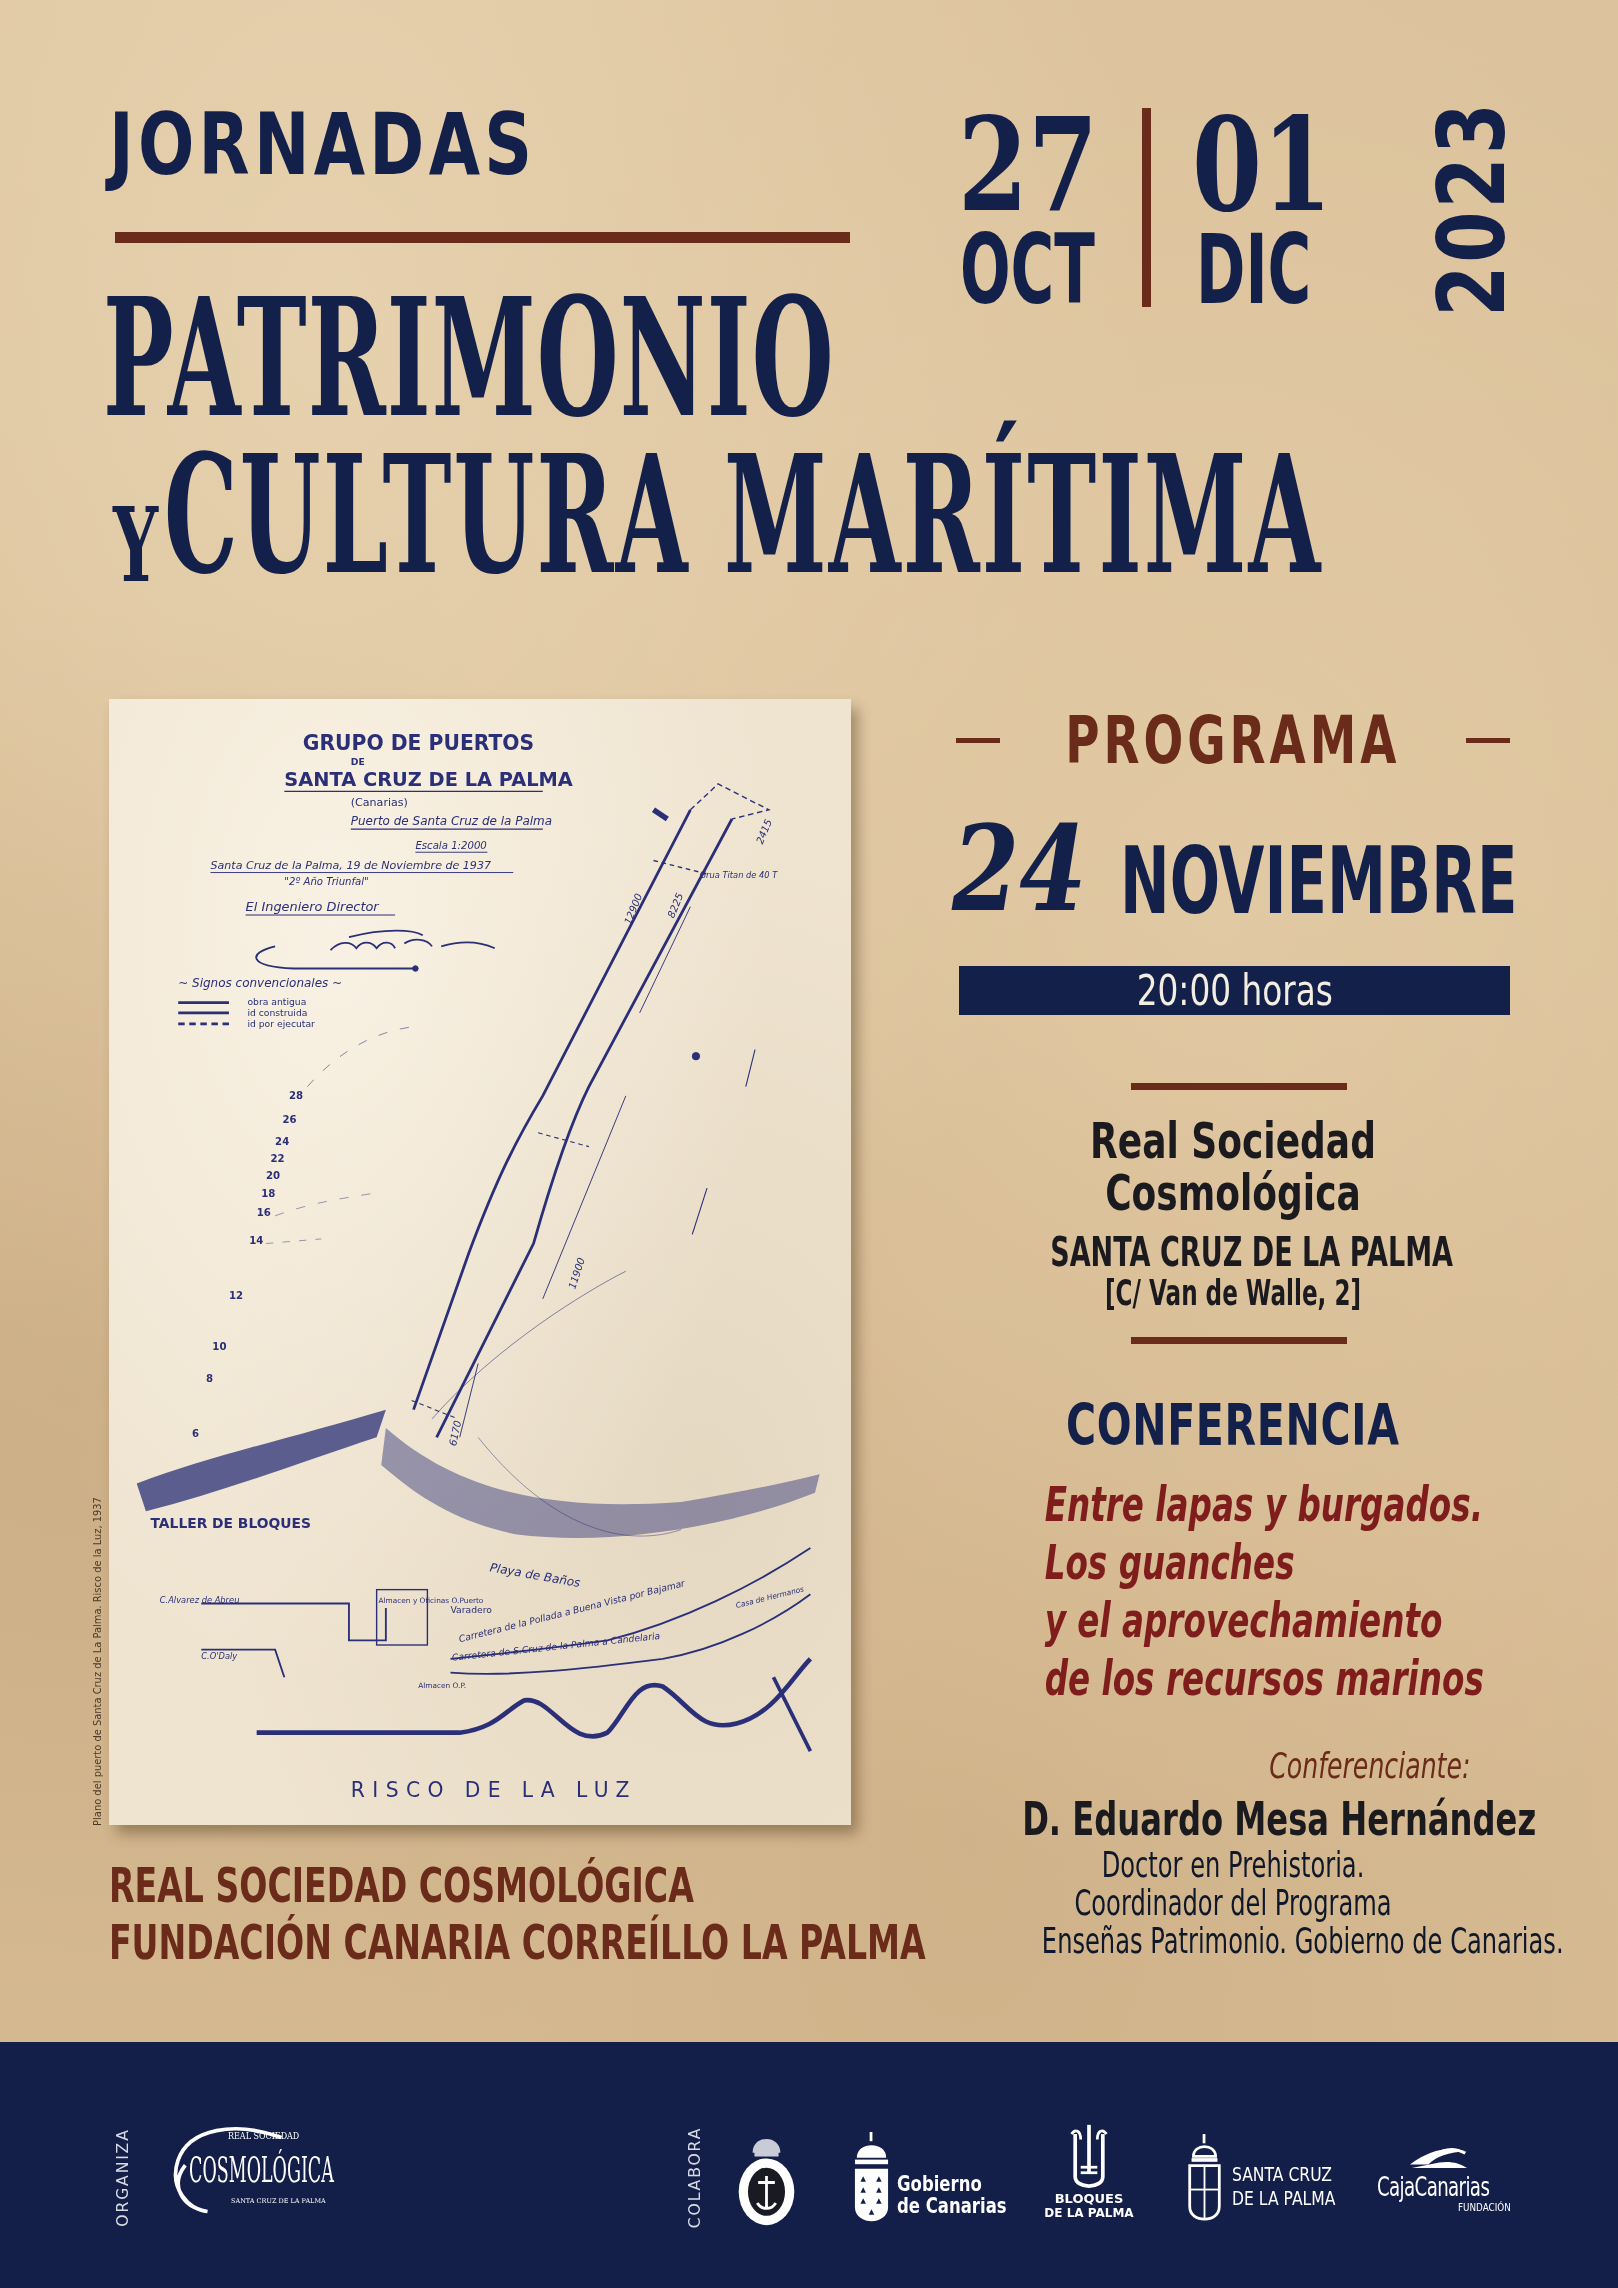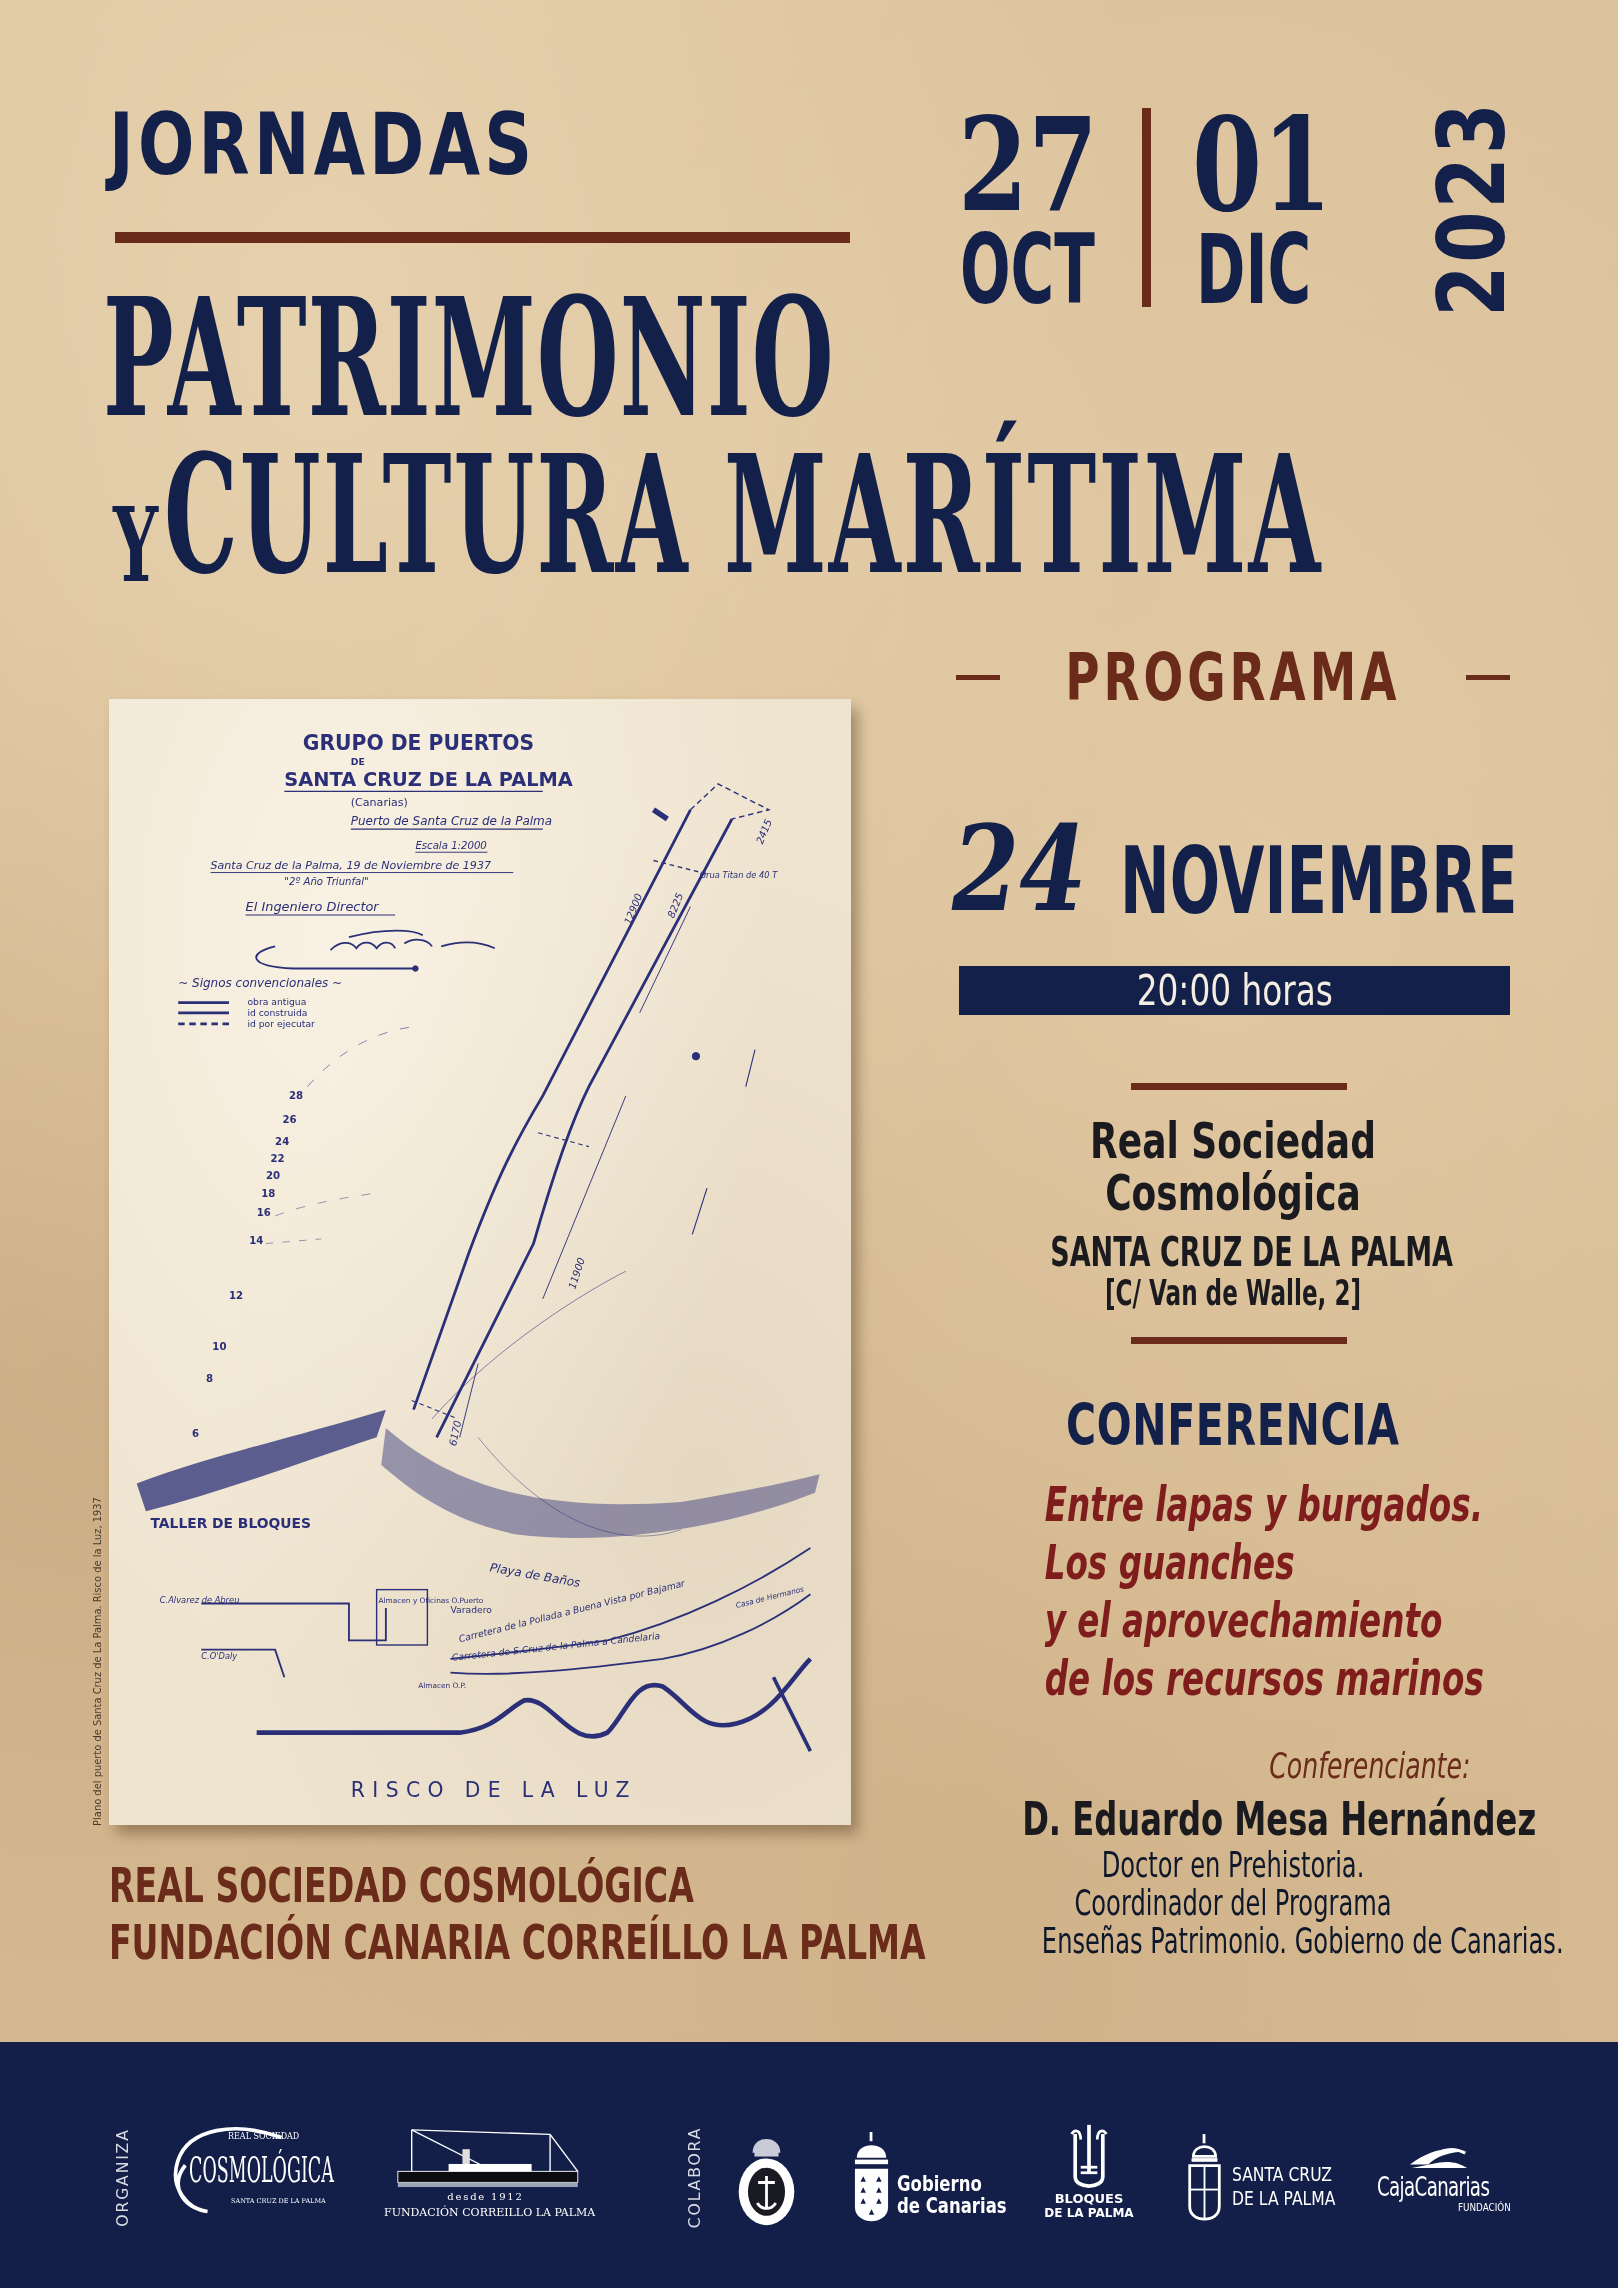--- a/index.html
+++ b/index.html
@@ -95,21 +95,21 @@
   }
 
   
   .orgs {
     left: 109px; top: 1857px;
     font-family: "DejaVu Sans", sans-serif; font-weight: bold;
     font-size: 48px; line-height: 57px; color: #6b2b1a;
     transform: scaleX(0.69); transform-origin: left top; white-space: nowrap;
   }
   .programa-row {
-    left: 956px; top: 645px; width: 554px; height: 65px;
+    left: 956px; top: 708px; width: 554px; height: 65px;
     display: flex; align-items: center; justify-content: space-between;
   }
   .programa-row .line { width: 104px; height: 4.6px; background: #6b2b1a; }
   .programa-row .lbl {
     font-family: "DejaVu Sans", sans-serif; font-weight: bold;
     font-size: 65px; color: #6b2b1a; letter-spacing: 5.5px;
     transform: scaleX(0.72); white-space: nowrap;
   }
   .day-row { left: 952px; top: 810px; height: 120px; white-space: nowrap; }
   .day-num {
@@ -394,37 +394,20 @@
 
   <div class="logo" style="left:152px; top:77px; width:185px; height:111px;">
     <svg width="185" height="111" style="position:absolute;left:0;top:0;" viewBox="0 0 200 120">
       <path d="M140 20 C90 2 40 10 28 45 C18 75 40 98 60 100 C30 95 20 70 36 50" fill="none" stroke="#fff" stroke-width="4"></path>
     </svg>
     <div class="t" style="position:absolute; left:76px; top:11px; font-size:10px; font-family:'DejaVu Serif',serif; transform:scaleX(0.8); transform-origin:left top;">REAL SOCIEDAD</div>
     <div class="t" style="position:absolute; left:37px; top:31px; font-size:35px; font-family:'DejaVu Serif',serif; transform:scaleX(0.5); transform-origin:left top;">COSMOLÓGICA</div>
     <div class="t" style="position:absolute; left:79px; top:78px; font-size:6.5px; font-family:'DejaVu Serif',serif;">SANTA CRUZ DE LA PALMA</div>
   </div>
 
-  <div class="logo" style="left:384px; top:83px; width:203px; height:102px;">
-    <svg width="203" height="65" style="position:absolute;left:0;top:0;" viewBox="0 0 220 70">
-      <g stroke="#fff" fill="none" stroke-width="1.5">
-        <line x1="30" y1="5" x2="30" y2="55"></line>
-        <line x1="180" y1="10" x2="180" y2="55"></line>
-        <path d="M30 5 L180 10"></path>
-        <path d="M30 5 L115 48"></path>
-        <path d="M180 10 L210 50"></path>
-      </g>
-      <rect x="85" y="26" width="8" height="20" fill="#ddd"></rect>
-      <rect x="70" y="42" width="90" height="10" fill="#fff"></rect>
-      <rect x="15" y="50" width="195" height="12" fill="#0b0b10" stroke="#fff" stroke-width="1"></rect>
-      <rect x="15" y="62" width="195" height="5" fill="#9aa3b5"></rect>
-    </svg>
-    <div class="t" style="position:absolute; left:0; top:66px; width:203px; text-align:center; font-size:10px; font-family:'DejaVu Serif',serif; letter-spacing:1.8px;">desde 1912</div>
-    <div class="t" style="position:absolute; left:0; top:81px; width:203px; text-align:center; font-size:11px; font-family:'DejaVu Serif',serif;">FUNDACIÓN CORREILLO LA PALMA</div>
-  </div>
 
   <div class="vlabel" style="left:681px; top:80px;">
     <span>COLABORA</span>
   </div>
 
   <div class="logo" style="left:734px; top:83px; width:65px; height:102px;">
     <svg width="65" height="102" viewBox="0 0 70 110">
       <path d="M20 30 C20 10 50 10 50 30 Z" fill="#c9ccd6"></path>
       <rect x="22" y="28" width="26" height="6" fill="#c9ccd6"></rect>
       <ellipse cx="35" cy="72" rx="30" ry="36" fill="#fff"></ellipse>

